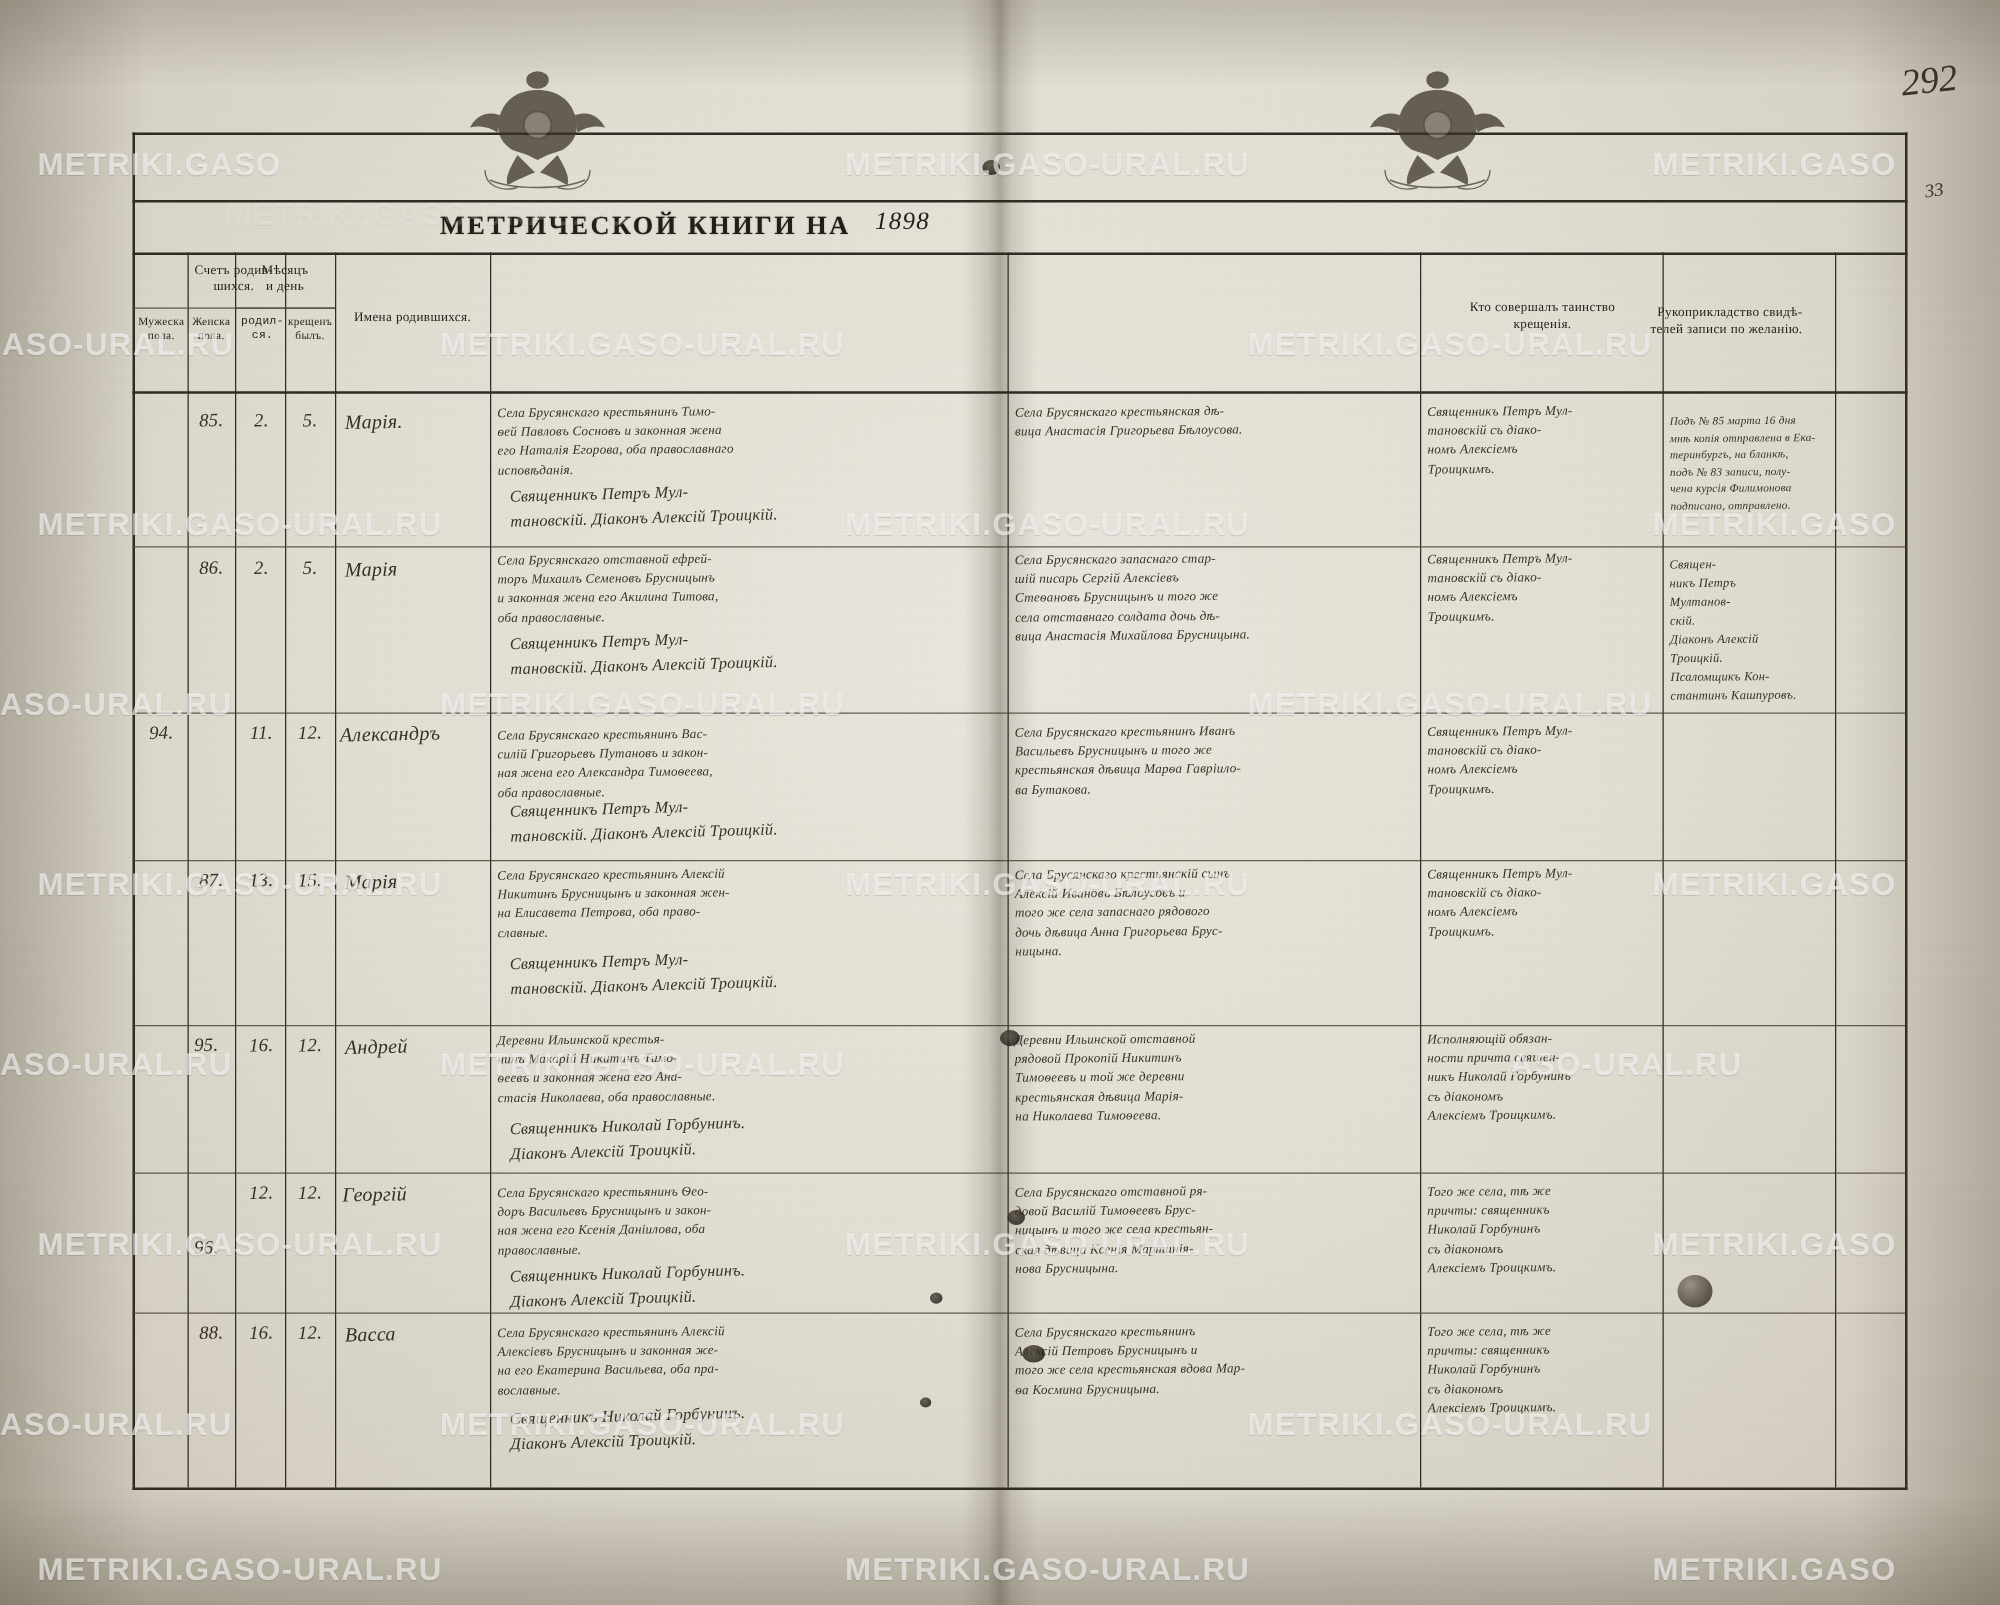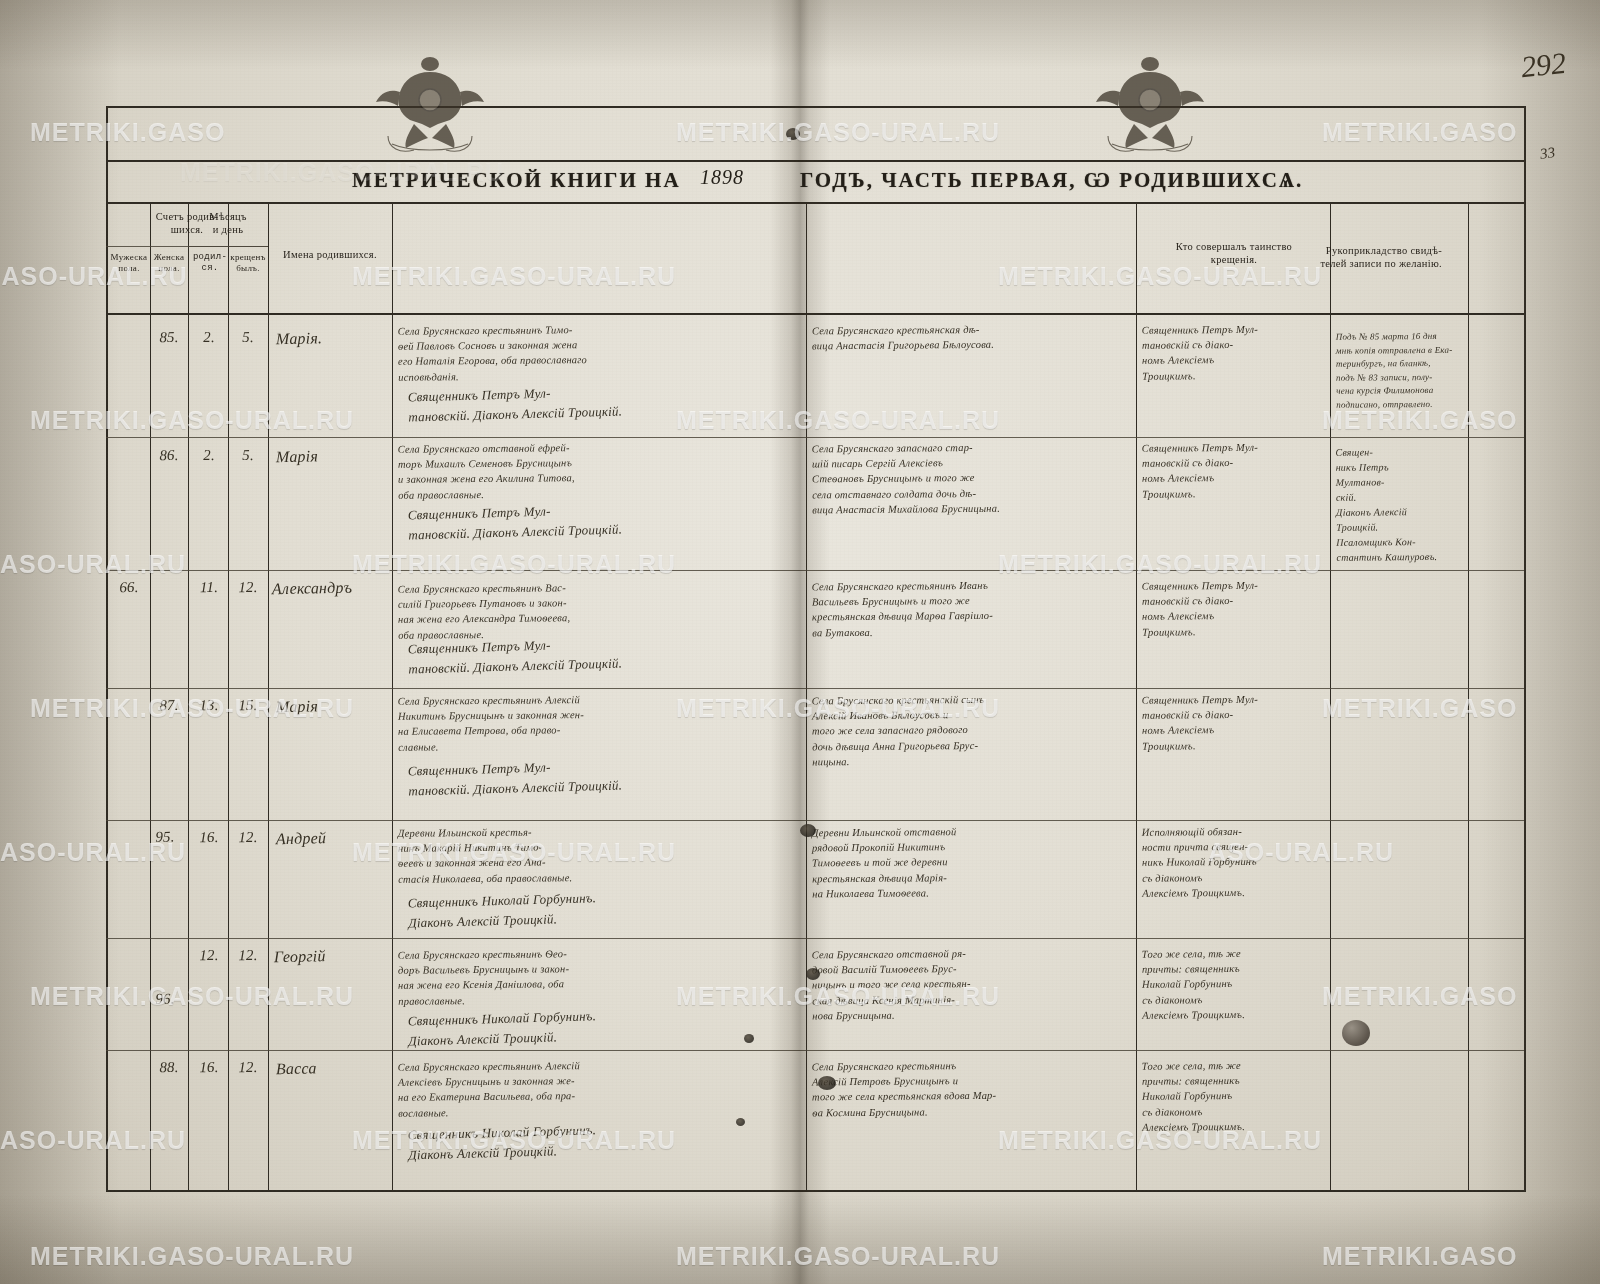--- a/index.html
+++ b/index.html
@@ -252,21 +252,20 @@
 
   <div class="rule light" style="left:106px; top:437px; width:1418px; height:1px;"></div>
   <div class="rule light" style="left:106px; top:570px; width:1418px; height:1px;"></div>
   <div class="rule light" style="left:106px; top:688px; width:1418px; height:1px;"></div>
   <div class="rule light" style="left:106px; top:820px; width:1418px; height:1px;"></div>
   <div class="rule light" style="left:106px; top:938px; width:1418px; height:1px;"></div>
   <div class="rule light" style="left:106px; top:1050px; width:1418px; height:1px;"></div>
 
   <div class="title-line title-main" style="left:352px; top:168px;">МЕТРИЧЕСКОЙ КНИГИ НА</div>
   <div class="title-line title-year" style="left:700px; top:166px;">1898</div>
-  <div class="title-line title-main" style="left:800px; top:168px;">ГОДЪ, ЧАСТЬ ПЕРВАЯ, Ѡ РОДИВШИХСѦ.</div>
 
   <div class="colhead" style="left:108px; top:210px; width:158px; white-space:pre-line;">Счетъ родив-
 шихся.</div>
   <div class="colhead small" style="left:108px; top:252px; width:42px; white-space:pre-line;">Мужеска
 пола.</div>
   <div class="colhead small" style="left:150px; top:252px; width:38px; white-space:pre-line;">Женска
 пола.</div>
   <div class="colhead" style="left:190px; top:210px; width:76px; white-space:pre-line;">Мѣсяцъ
 и день</div>
   <div class="colhead small" style="left:191px; top:252px; width:38px; white-space:pre-line;font-family:Liberation Mono, monospace;">родил-
@@ -325,21 +324,21 @@
 Троицкимъ.</div>
   <div class="cell-hand tiny" style="left:1336px; top:444px; width:184px; white-space:pre-line; font-size:10px; line-height:1.5;">Священ-
 никъ Петръ
 Мултанов-
 скій.
 Діаконъ Алексій
 Троицкій.
 Псаломщикъ Кон-
 стантинъ Кашпуровъ.</div>
 
-  <div class="cell-hand num" style="left:108px; top:576px; width:42px;">66.</div>
+  <div class="cell-hand num" style="left:108px; top:576px; width:42px;">94.</div>
   <div class="cell-hand num" style="left:150px; top:576px; width:38px;"></div>
   <div class="cell-hand num" style="left:190px; top:576px; width:38px;">11.</div>
   <div class="cell-hand num" style="left:228px; top:576px; width:40px;">12.</div>
   <div class="cell-hand name" style="left:272px; top:576px; width:118px;">Александръ</div>
   <div class="cell-hand tiny" style="left:398px; top:580px; width:400px; white-space:pre-line;">Села Брусянскаго крестьянинъ Вас-
 силій Григорьевъ Путановъ и закон-
 ная жена его Александра Тимоѳеева,
 оба православные.</div>
   <div class="cell-hand sig" style="left:408px; top:634px; width:392px; white-space:pre-line; font-size:13px;">Священникъ Петръ Мул-
 тановскій. Діаконъ Алексій Троицкій.</div>

